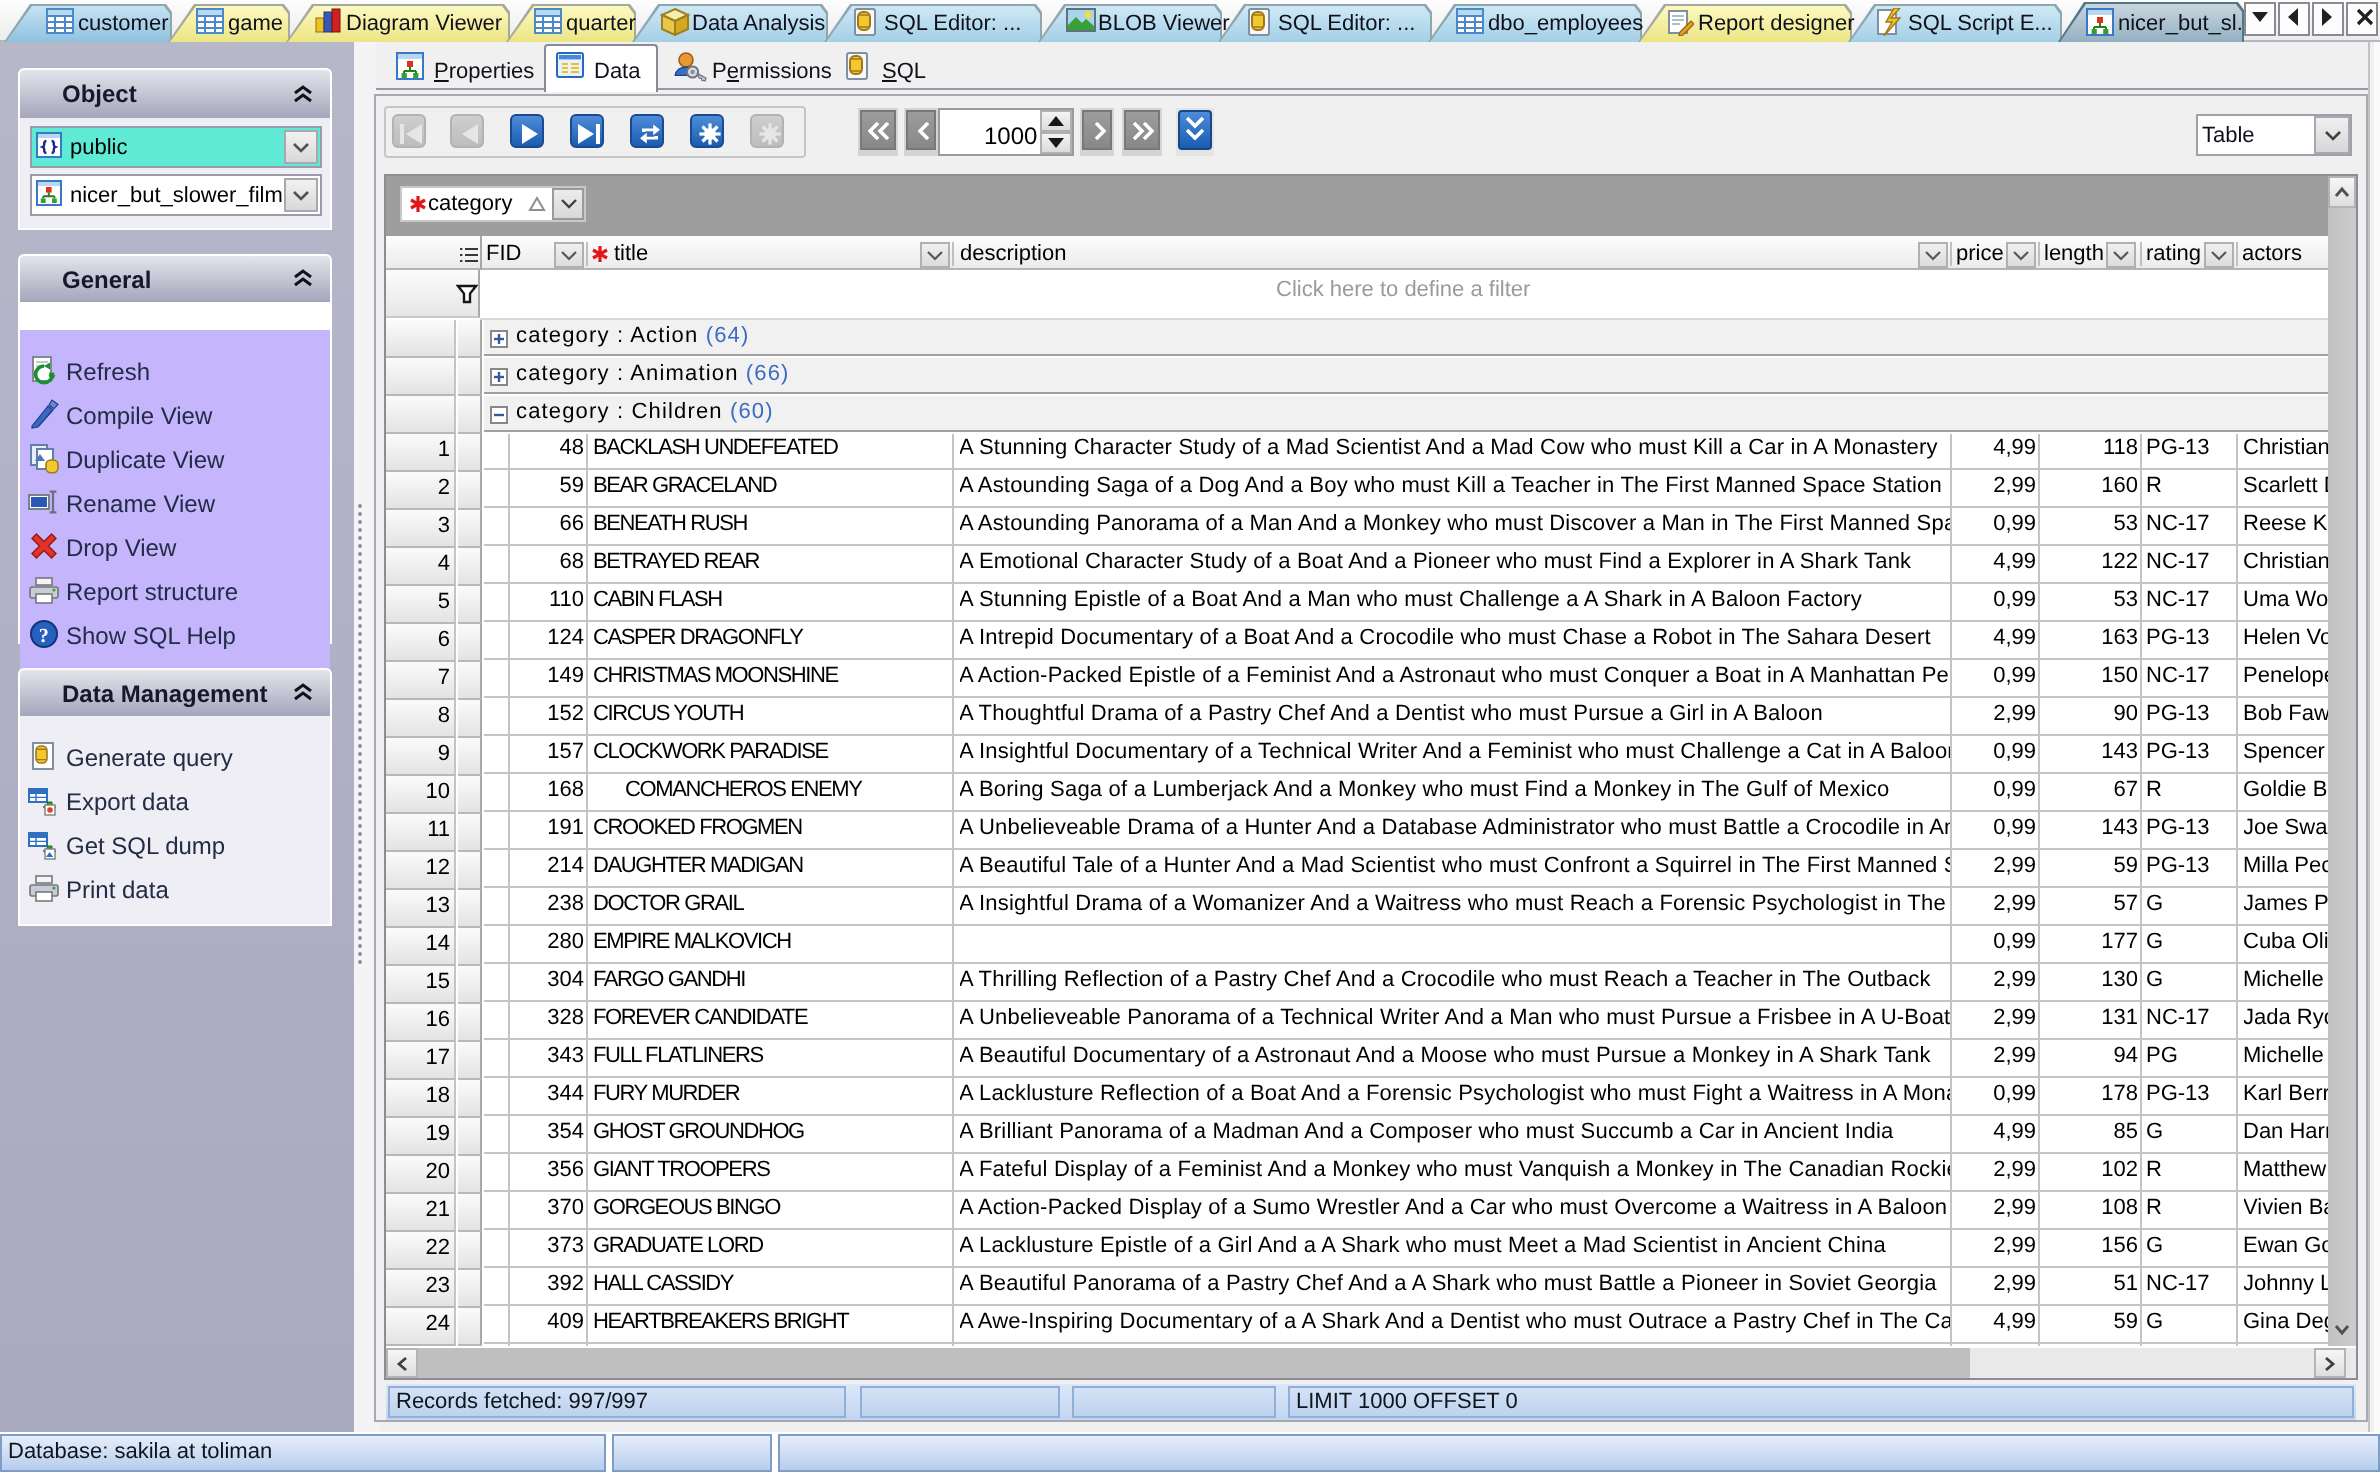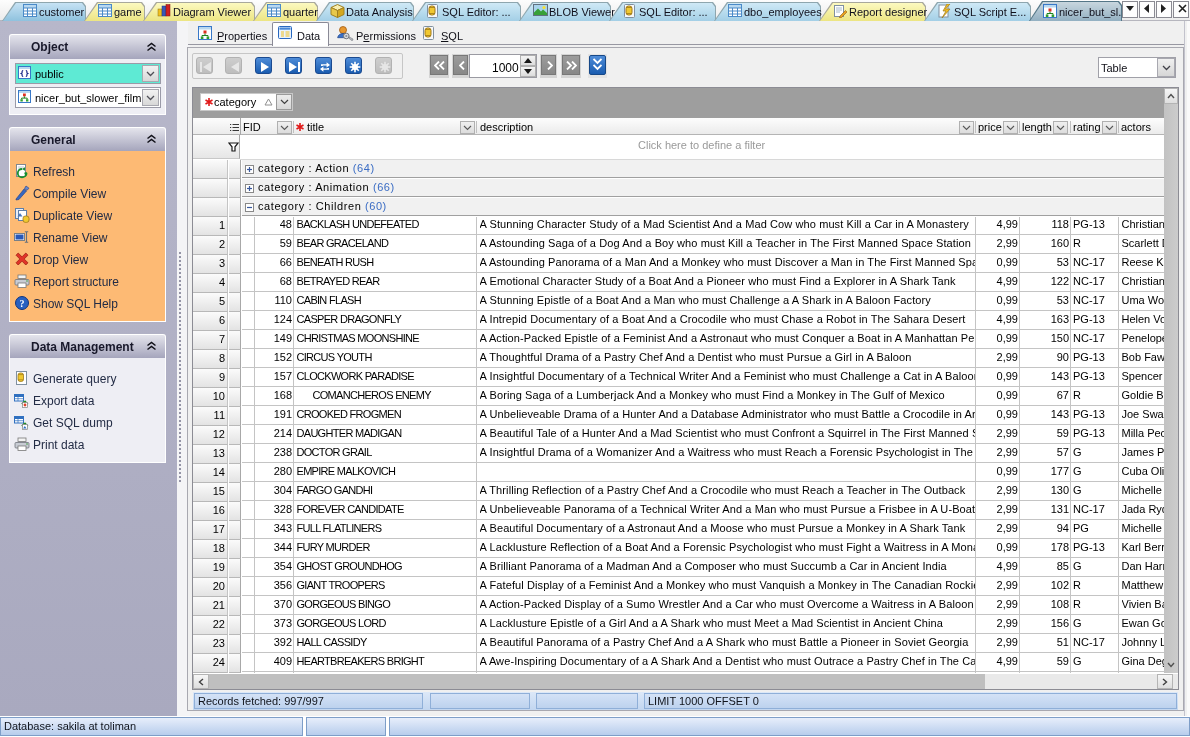--- a/index.html
+++ b/index.html
@@ -227,21 +227,21 @@
           </svg>
         </div>
       </div>
     </div>
     <div class="ab" style="left:9px;top:127px;width:157px;height:195px;background:#fff;border-radius:3px 3px 0 0;padding:1px;">
       <div class="ab" style="left:1px;top:1px;width:155px;height:23px;background:linear-gradient(#e4e4ec,#a5a5bc);border-radius:2px 2px 0 0;"></div>
       <span class="t" style="left:22px;top:7px;font-weight:bold;font-size:12px;color:#18182a;">General</span>
       <svg class="ab" style="left:137px;top:7px;" width="11" height="10" viewBox="0 0 11 10">
         <path d="M1.5 4.5 5.5 1.5 9.5 4.5M1.5 8.5 5.5 5.5 9.5 8.5" stroke="#101018" stroke-width="1.5" fill="none"></path>
       </svg>
-      <div class="ab" style="left:1px;top:24px;width:155px;height:170px;background:#fdba74;">
+      <div class="ab" style="left:1px;top:38px;width:155px;height:170px;background:#c4b5fd;">
         <div class="ab" style="left:4px;top:12px;">
           <svg width="16" height="16" viewBox="0 0 16 16">
             <rect x="2.5" y="1.5" width="9" height="12" fill="#fff" stroke="#808890"></rect>
             <path d="M4 4h6M4 6h6" stroke="#b0b8c0" stroke-width="0.8"></path>
             <path d="M8 6a4.2 4.2 0 1 0 4.2 4.2h-1.6" fill="none" stroke="#189030" stroke-width="1.8"></path>
             <path d="M13.8 10.6 10.2 10.6 12 13.4Z" fill="#189030"></path>
             <path d="M8 6 11 4.2 11 7.8Z" fill="#189030"></path>
           </svg>
         </div>
         <span class="t" style="left:23px;top:15px;font-size:12px;color:#232c45;">Refresh</span>
@@ -831,21 +831,21 @@
     <span class="t dt" style="left:479.5px;top:599.1px;width:495px;overflow:hidden;display:inline-block;height:12px;">A Action-Packed Display of a Sumo Wrestler And a Car who must Overcome a Waitress in A Baloon Facto</span>
     <span class="t" style="left:975px;top:599.1px;width:43px;text-align:right;">2,99</span>
     <span class="t" style="left:1019px;top:599.1px;width:50px;text-align:right;">108</span>
     <span class="t" style="left:1073px;top:599.1px;">R</span>
     <span class="t" style="left:1121.5px;top:599.1px;width:42px;overflow:hidden;display:inline-block;height:12px;">Vivien Bas</span>
     <div class="ab" style="left:193px;top:615.5px;width:35px;height:19px;background:linear-gradient(#fbfbfb,#e3e3e3);border-right:1px solid #c4c4c4;border-bottom:1px solid #b8b8b8;"></div>
     <span class="t" style="left:193px;top:619.1px;width:32px;text-align:right;">22</span>
     <div class="ab" style="left:229px;top:615.5px;width:12px;height:19px;background:linear-gradient(#fbfbfb,#e3e3e3);border-right:1px solid #a8a8a8;border-bottom:1px solid #b8b8b8;"></div>
     <div class="ab" style="left:242px;top:615.5px;width:922px;height:18px;border-bottom:1px solid #c4c4c4;"></div>
     <span class="t" style="left:254px;top:618.1px;width:38px;text-align:right;">373</span>
-    <span class="t tt" style="left:296.5px;top:618.1px;">GORGEOUS LORD</span>
+    <span class="t tt" style="left:296.5px;top:618.1px;">GRADUATE LORD</span>
     <span class="t dt" style="left:479.5px;top:618.1px;width:495px;overflow:hidden;display:inline-block;height:12px;">A Lacklusture Epistle of a Girl And a A Shark who must Meet a Mad Scientist in Ancient China</span>
     <span class="t" style="left:975px;top:618.1px;width:43px;text-align:right;">2,99</span>
     <span class="t" style="left:1019px;top:618.1px;width:50px;text-align:right;">156</span>
     <span class="t" style="left:1073px;top:618.1px;">G</span>
     <span class="t" style="left:1121.5px;top:618.1px;width:42px;overflow:hidden;display:inline-block;height:12px;">Ewan Goo</span>
     <div class="ab" style="left:193px;top:634.5px;width:35px;height:19px;background:linear-gradient(#fbfbfb,#e3e3e3);border-right:1px solid #c4c4c4;border-bottom:1px solid #b8b8b8;"></div>
     <span class="t" style="left:193px;top:638.1px;width:32px;text-align:right;">23</span>
     <div class="ab" style="left:229px;top:634.5px;width:12px;height:19px;background:linear-gradient(#fbfbfb,#e3e3e3);border-right:1px solid #a8a8a8;border-bottom:1px solid #b8b8b8;"></div>
     <div class="ab" style="left:242px;top:634.5px;width:922px;height:18px;border-bottom:1px solid #c4c4c4;"></div>
     <span class="t" style="left:254px;top:637.1px;width:38px;text-align:right;">392</span>

